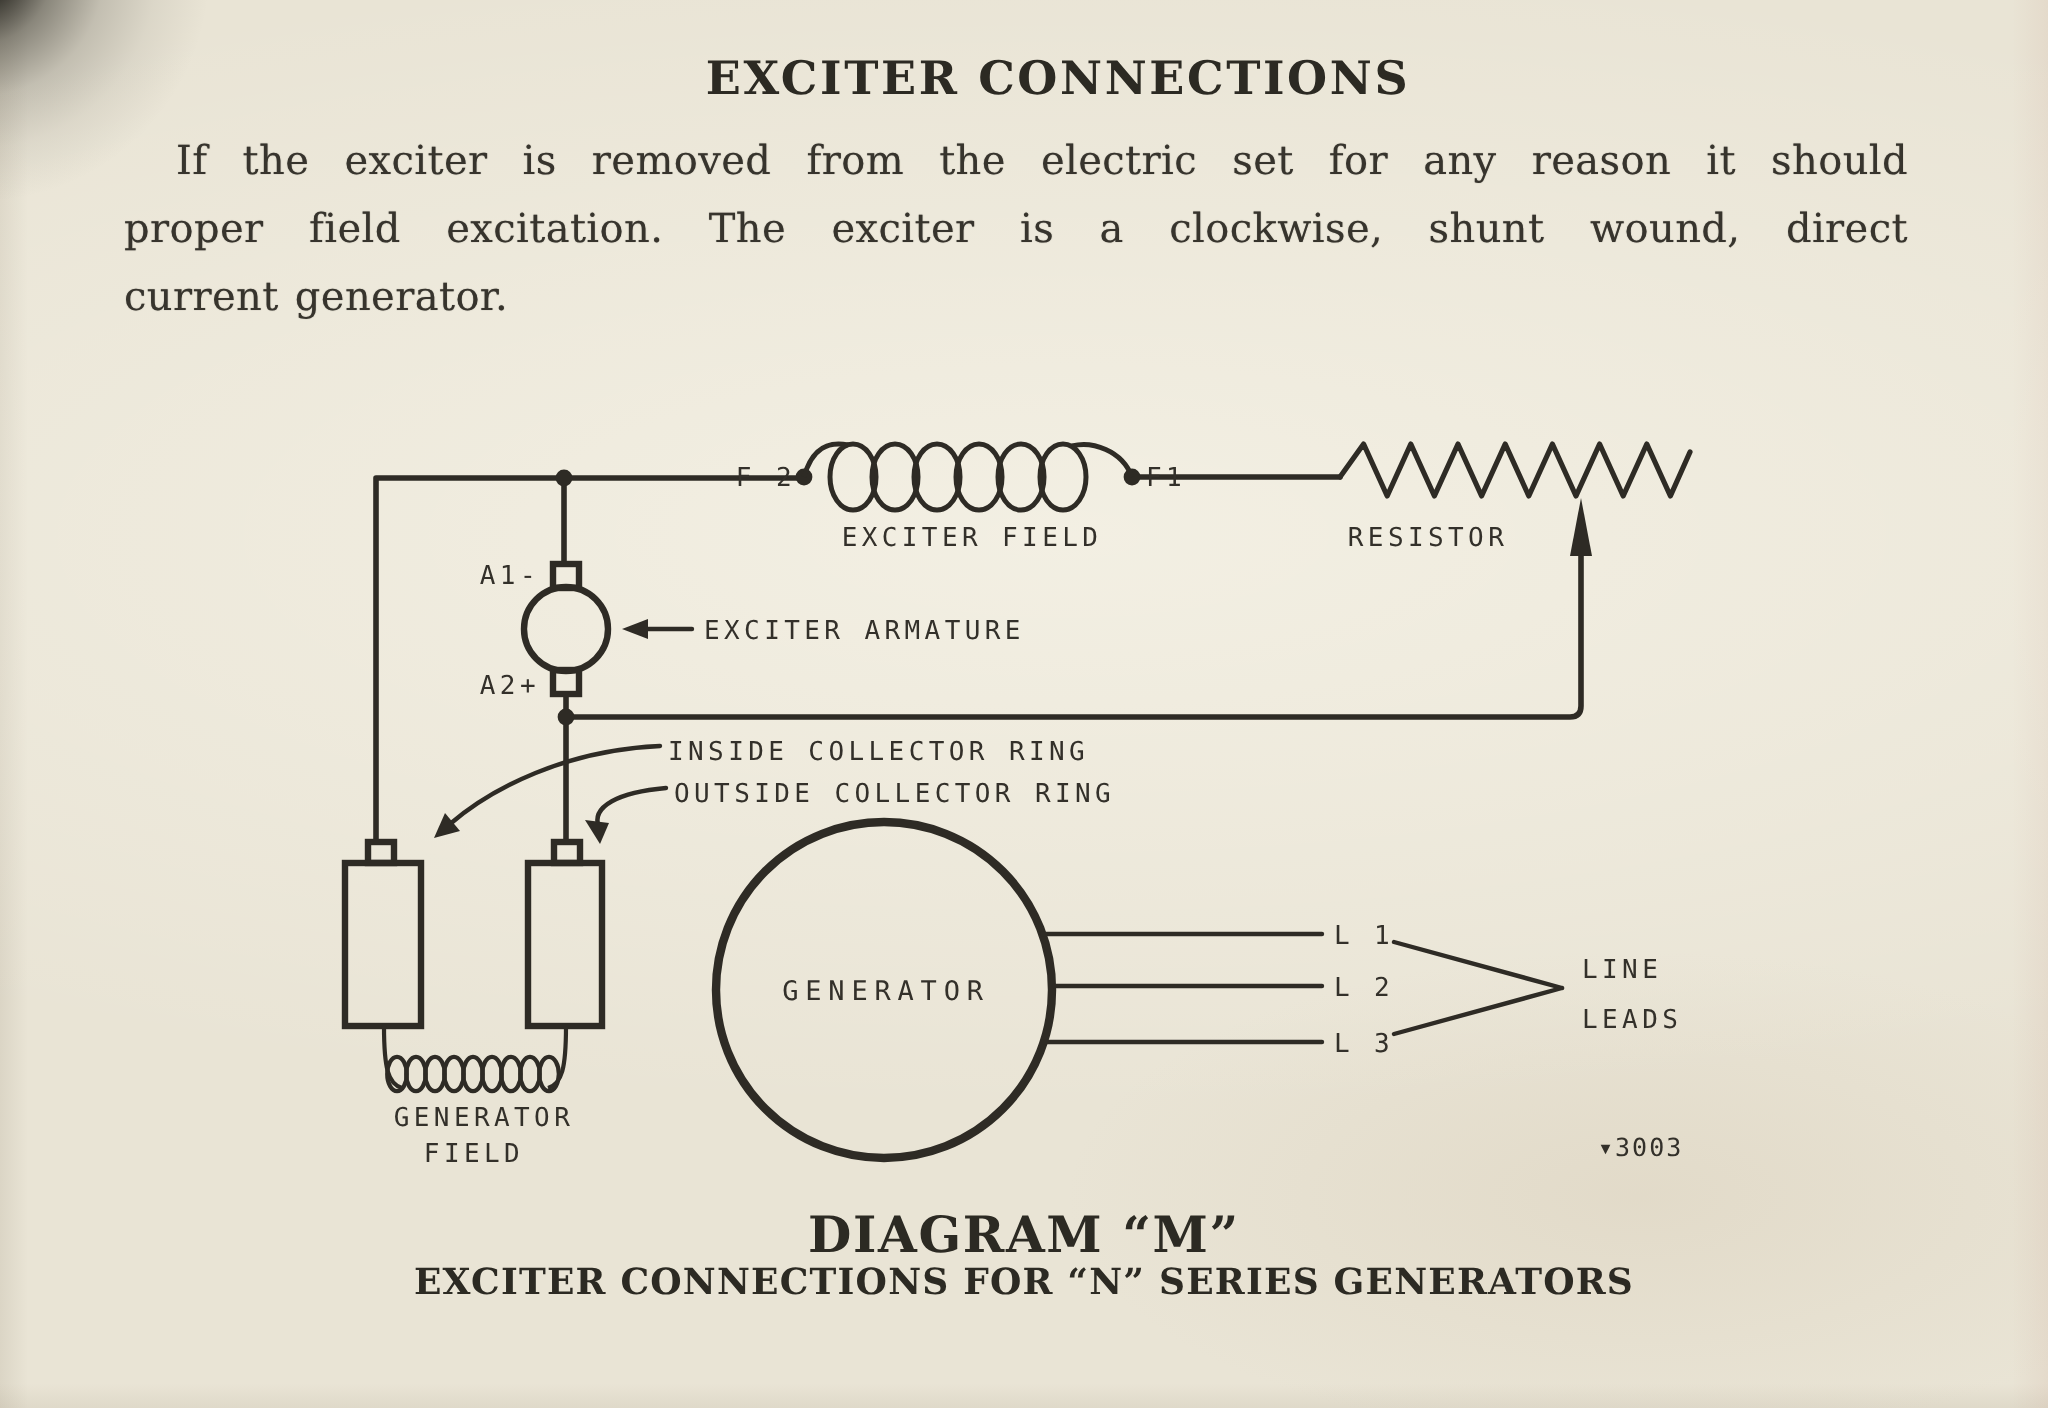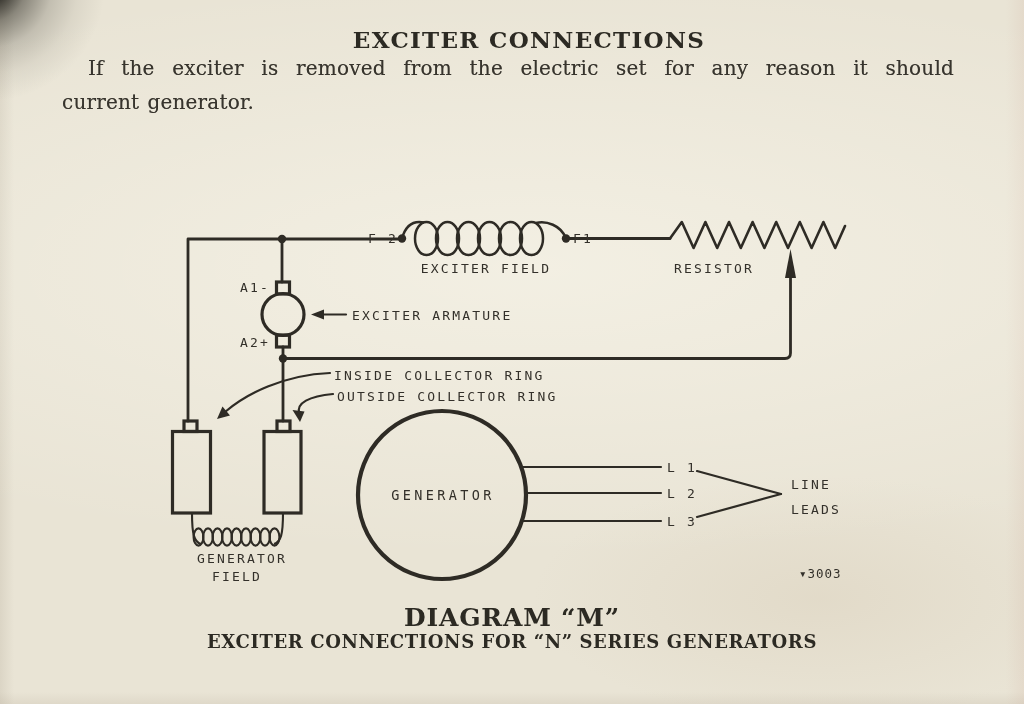--- a/index.html
+++ b/index.html
@@ -13,21 +13,21 @@
       linear-gradient(0deg, rgba(150,135,115,.12), transparent 12px),
       radial-gradient(ellipse 40% 25% at 80% 85%, rgba(205,190,165,.25), transparent 70%),
       #e9e4d5;
     font-family:"DejaVu Serif", serif;
   }
   .title{
     position:absolute;top:9px;left:0;width:100%;text-align:center;
     font-weight:bold;font-size:23px;letter-spacing:1.3px;color:#2c2a23;margin:17px;
   }
   .body-text{
-    position:absolute;top:51px;left:62px;width:892px;
+    position:absolute;top:63px;left:62px;width:892px;
     font-size:20px;line-height:34px;color:#37342d;
     letter-spacing:.2px;word-spacing:1.5px;
     text-shadow:0 0 .5px rgba(55,52,45,.55);
   }
   .jline{text-align:justify;text-align-last:justify;}
   .indent{text-indent:26px;}
   .caption{position:absolute;left:0;width:100%;text-align:center;color:#2c2a23;font-weight:bold;}
   .cap1{top:603px;font-size:25px;letter-spacing:.8px;}
   .cap2{top:631px;font-size:18px;letter-spacing:.6px;}
   svg.diagram{position:absolute;top:200px;left:0;}
@@ -45,20 +45,21 @@
   text.gen{font-size:13.5px;letter-spacing:3.4px;}
   text.fig{font-size:12.5px;letter-spacing:1px;}
 </style>
 </head>
 <body>
 
 <h1 class="title">EXCITER CONNECTIONS</h1>
 
 <div class="body-text">
   <div class="jline indent">If the exciter is removed from the electric set for any reason it should</div>
+  <div class="jline">proper field excitation. The exciter is a clockwise, shunt wound, direct</div>
   <div>current generator.</div>
 </div>
 
 <svg class="diagram" width="1024" height="398" viewBox="0 0 1024 398">
 
   <g>
     <path class="w" d="M188,221 L188,39 L402,39"></path>
     <path class="w" d="M282,39 L282,82"></path>
     <path class="w" d="M283,147 L283,158"></path>
     <path class="w" d="M283,158 L283,221"></path>

